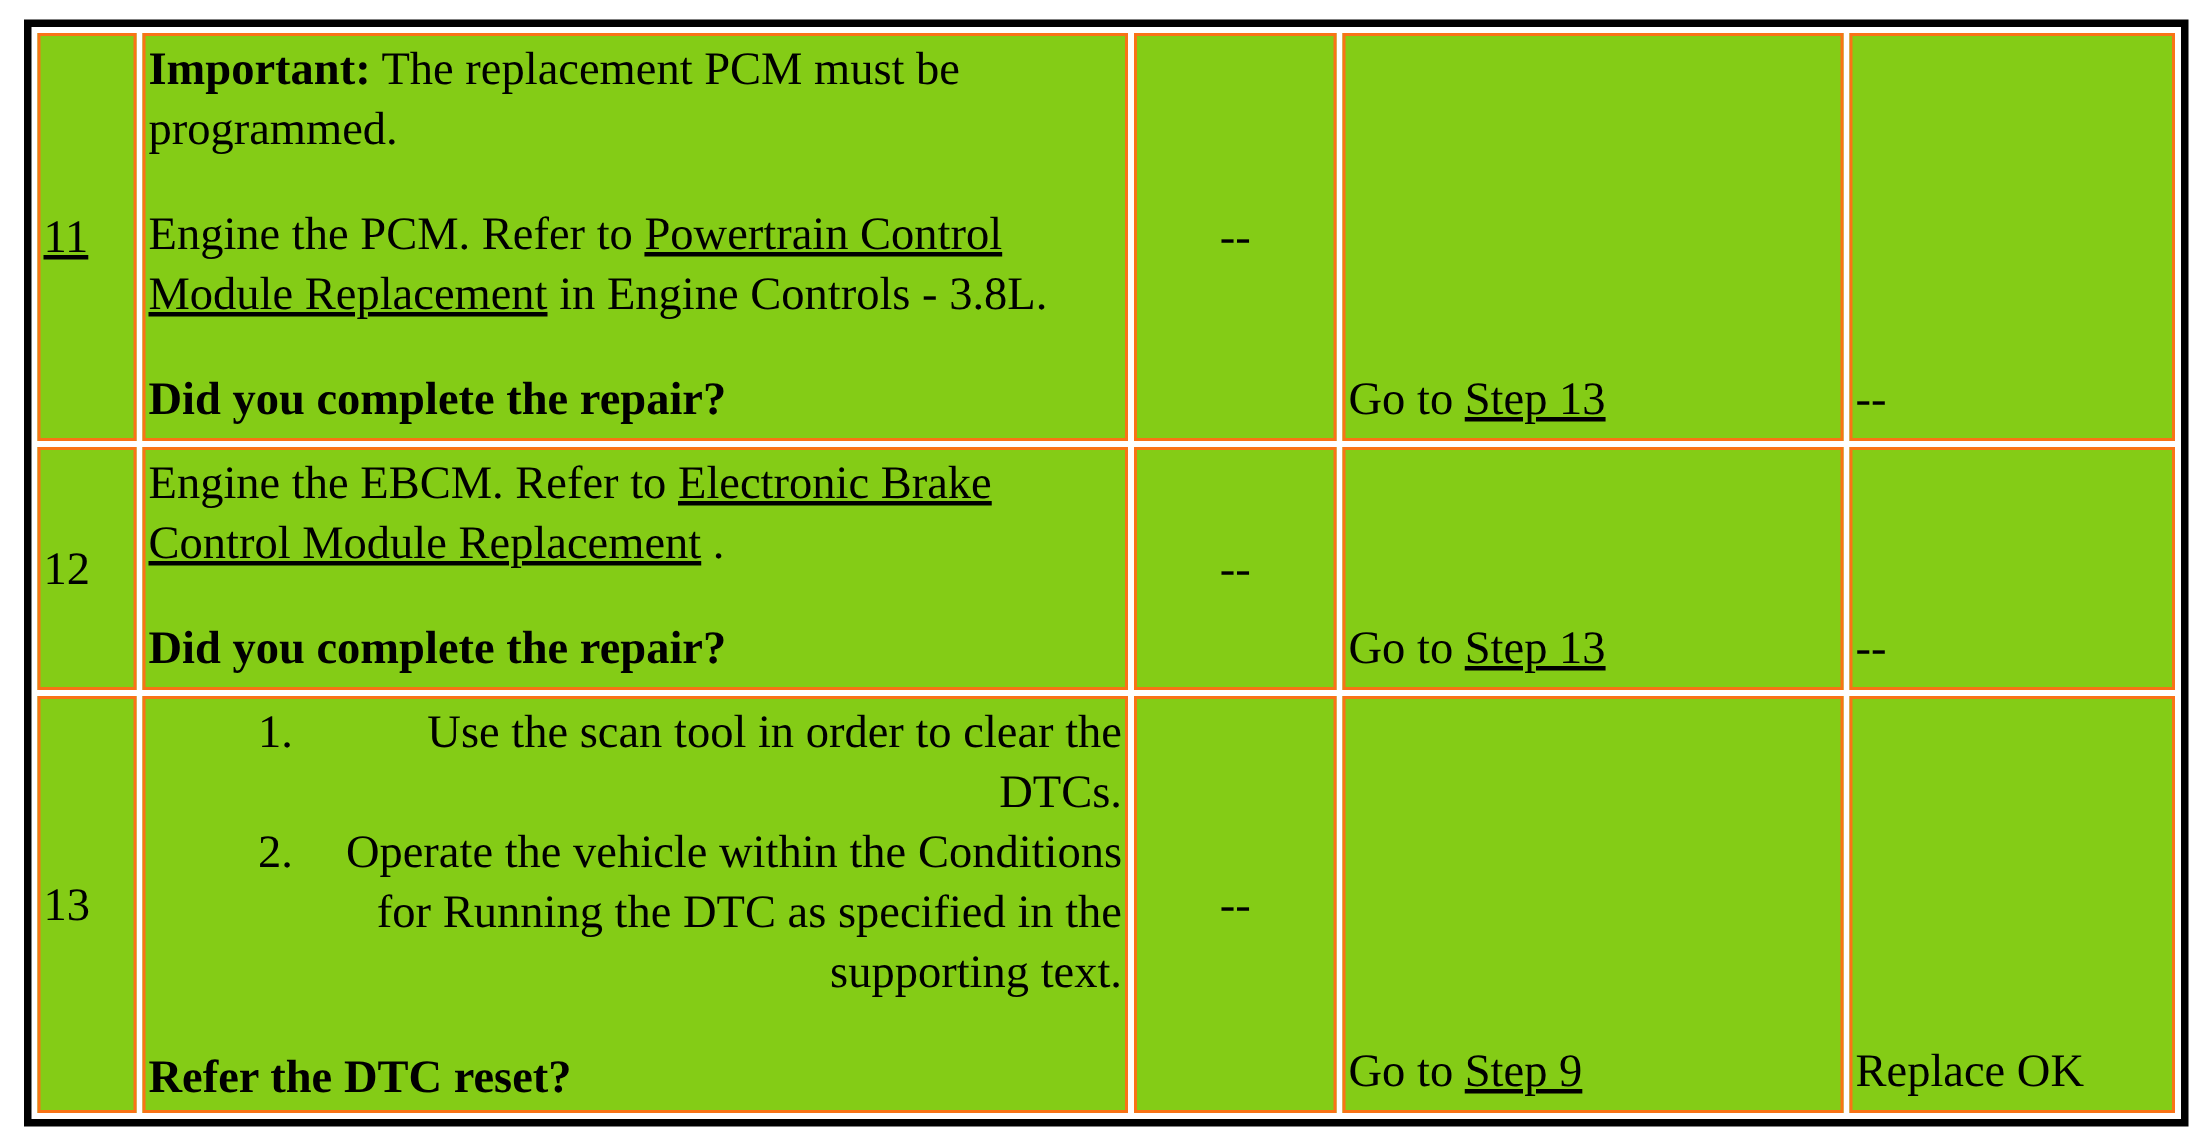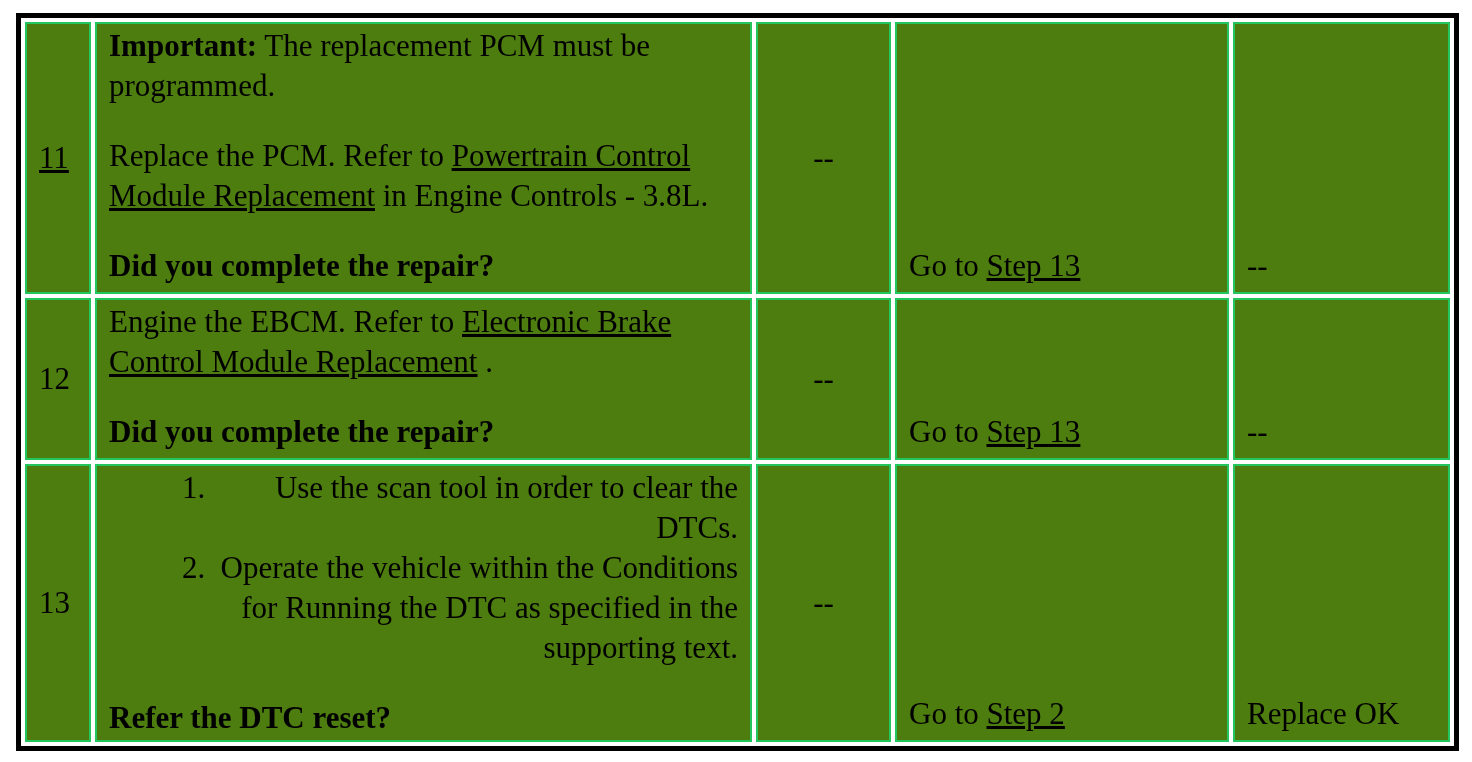--- a/index.html
+++ b/index.html
@@ -19,25 +19,25 @@
   }
   table.diag {
     border-collapse: separate;
     border-spacing: 4px;
     border: 5px solid #000000;
     table-layout: fixed;
     width: 1442px;
     background: #ffffff;
   }
   td {
-    border: 2px solid #22c55e;
+    border: 2px solid #f97316;
     box-sizing: border-box;
-    padding: 2px 12px;
+    padding: 2px 2px;
     vertical-align: top;
-    background: #4d7c0f;
+    background: #84cc16;
     overflow: hidden;
   }
   tr.r11 { height: 272px; }
   tr.r12 { height: 162px; }
   tr.r13 { height: 276px; }
   td.w-step  { width: 66px;  }
   td.w-action{ width: 657px; }
   td.w-value { width: 135px; }
   td.w-yes   { width: 334px; }
   td.w-no    { width: 217px; }
@@ -69,21 +69,21 @@
 
 <table class="diag">
   <tbody>
 
     <tr class="r11">
       <td class="step w-step">
         <a>11</a>
       </td>
       <td class="action w-action">
         <p><b>Important:</b><span> The replacement PCM must be programmed.</span></p>
-        <p><span>Replace the PCM. Refer to </span><a>Powertrain Control Module Replacement</a><span> in Engine Controls - 3.8L.</span></p>
+        <p><span>Engine the PCM. Refer to </span><a>Powertrain Control Module Replacement</a><span> in Engine Controls - 3.8L.</span></p>
         <p class="question">Did you complete the repair?</p>
       </td>
       <td class="value w-value">--</td>
       <td class="yes w-yes">
         <span>Go to </span><a>Step 13</a>
       </td>
       <td class="no w-no">--</td>
     </tr>
 
     <tr class="r12">
@@ -107,19 +107,19 @@
       </td>
       <td class="action">
         <ol>
           <li>Use the scan tool in order to clear the DTCs.</li>
           <li>Operate the vehicle within the Conditions for Running the DTC as specified in the supporting text.</li>
         </ol>
         <p class="question">Refer the DTC reset?</p>
       </td>
       <td class="value">--</td>
       <td class="yes">
-        <span>Go to </span><a>Step 2</a>
+        <span>Go to </span><a>Step 9</a>
       </td>
       <td class="no">Replace OK</td>
     </tr>
 
   </tbody>
 </table>
 
 </body></html>

